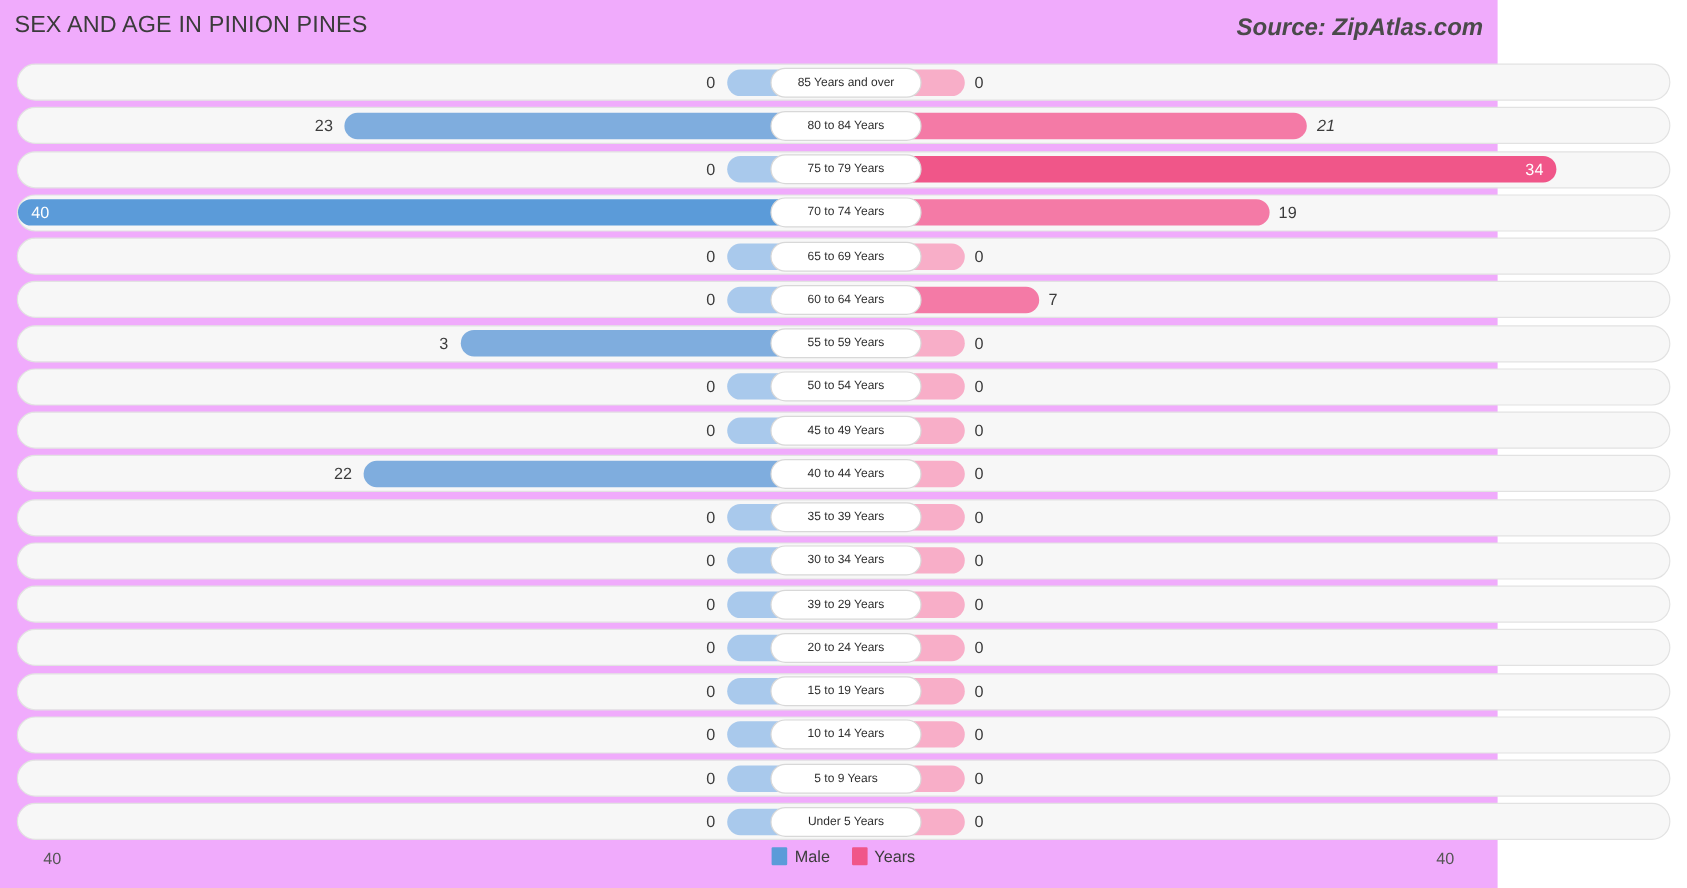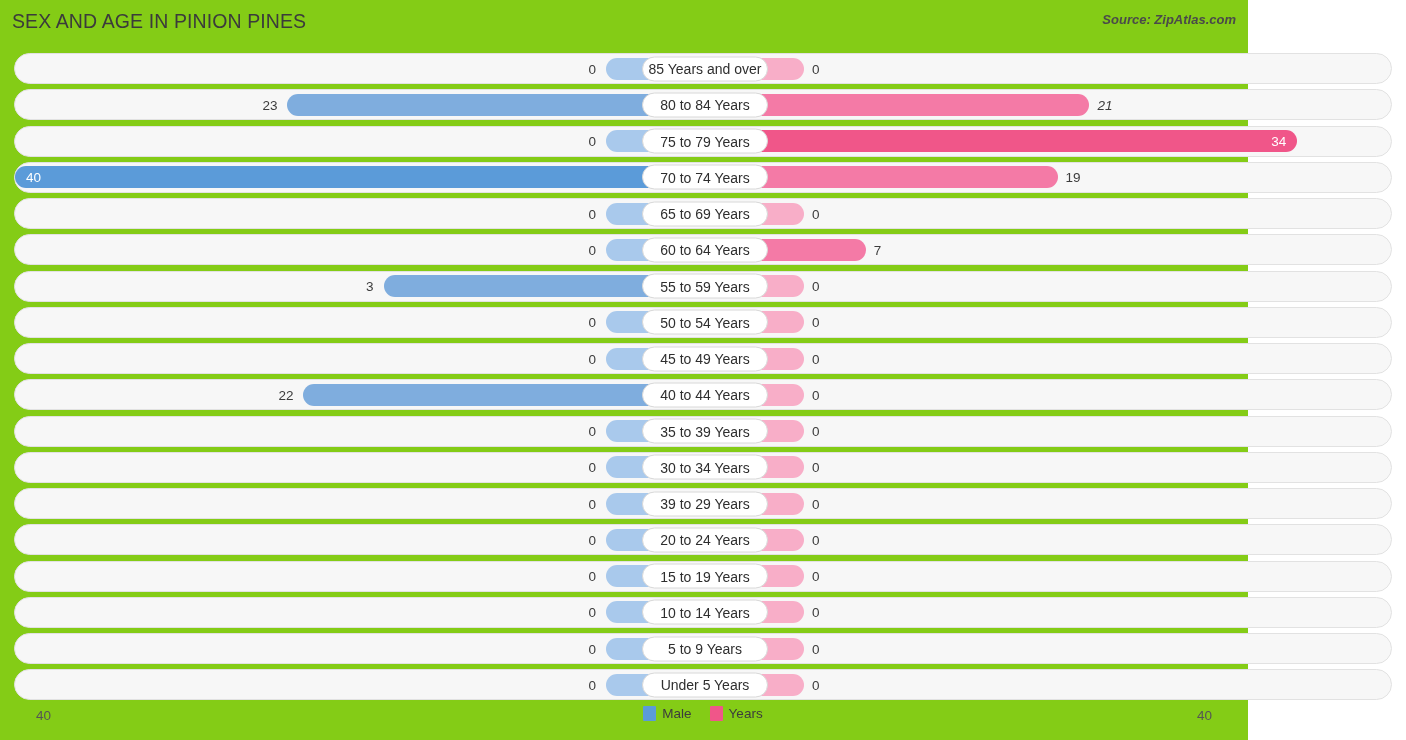--- a/index.html
+++ b/index.html
@@ -9,39 +9,39 @@
     height: 740px;
     background: #ffffff;
     font-family: "Liberation Sans", sans-serif;
     overflow: hidden;
   }
 
   #chart-root {
     position: relative;
     width: 1248px;
     height: 740px;
-    background: #84cc16;
+    background: #f0abfc;
   }
 
   
   #chart-title {
     position: absolute;
     left: 12px;
     top: 10px;
     font-size: 19.5px;
     color: #3b3b3b;
     letter-spacing: 0.1px;
     white-space: nowrap;
   }
 
   #chart-source {
     position: absolute;
     right: 12px;
     top: 12px;
-    font-size: 13px;
+    font-size: 20px;
     font-style: italic;
     font-weight: bold;
     color: #4a4a4a;
     white-space: nowrap;
   }
 
   
   #plot-area {
     position: absolute;
     left: 14px;
@@ -109,21 +109,21 @@
     top: 50%;
     transform: translateY(-50%);
     width: 126px;
     height: 25px;
     background: #ffffff;
     border: 1px solid #d8d8d8;
     border-radius: 13px;
     display: flex;
     align-items: center;
     justify-content: center;
-    font-size: 14px;
+    font-size: 10px;
     color: #2e2e2e;
     white-space: nowrap;
     z-index: 5;
   }
 
   
   #axis-left, #axis-right {
     position: absolute;
     top: 708px;
     font-size: 13.5px;

